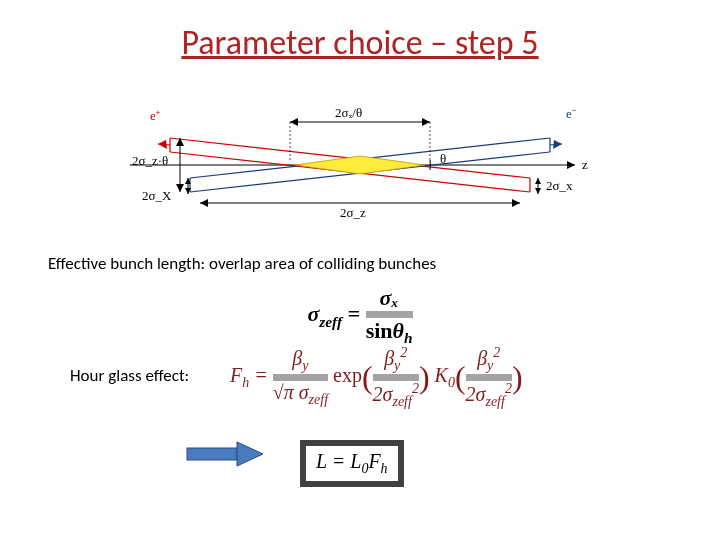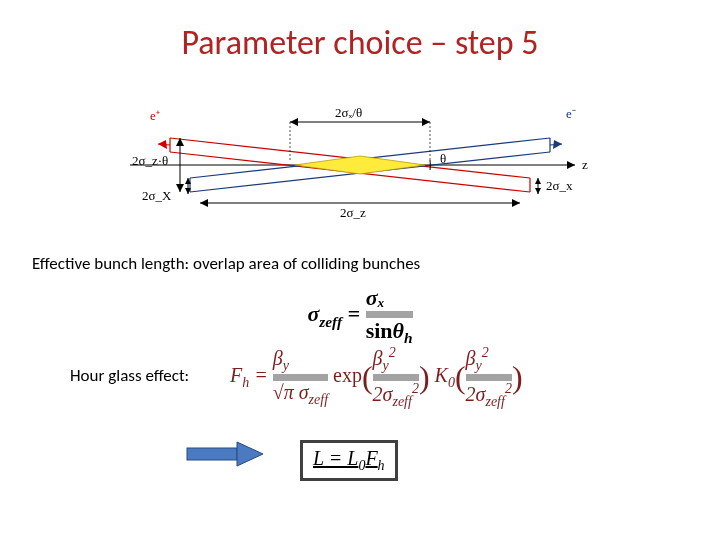--- a/index.html
+++ b/index.html
@@ -13,32 +13,33 @@
   }
   .title {
     position: absolute;
     top: 22px;
     left: 0;
     width: 100%;
     text-align: center;
     font-size: 34px;
     color: #b22222;
     font-weight: 400;
+    text-decoration: underline;
   }
   .diagram {
     position: absolute;
     top: 100px;
     left: 130px;
     width: 460px;
     height: 130px;
   }
   .caption1 {
     position: absolute;
     top: 253px;
-    left: 32px;
+    left: 48px;
     font-size: 17px;
     color: #000;
   }
   .formula1 {
     position: absolute;
     top: 285px;
     left: 0;
     width: 100%;
     text-align: center;
     font-family: "Times New Roman", serif;
@@ -69,28 +70,27 @@
     left: 185px;
   }
   .formula3 {
     position: absolute;
     top: 440px;
     left: 300px;
     font-family: "Times New Roman", serif;
     font-size: 20px;
     font-style: italic;
     color: #000;
-    border: 3px solid #404040;
+    border: 6px solid #404040;
     padding: 4px 10px;
-    text-decoration: underline;
   }
   .frac {
     display: inline-block;
     vertical-align: middle;
-    text-align: left;
+    text-align: center;
   }
   .frac > span { display: block; }
   .frac .den { border-top: 7px solid #a3a3a3; }
   sub { font-size: 0.7em; font-style: italic; }
   sup { font-size: 0.7em; }
   .dlabel {
     font-family: "Times New Roman", serif;
     font-size: 13px;
     fill: #000;
   }

